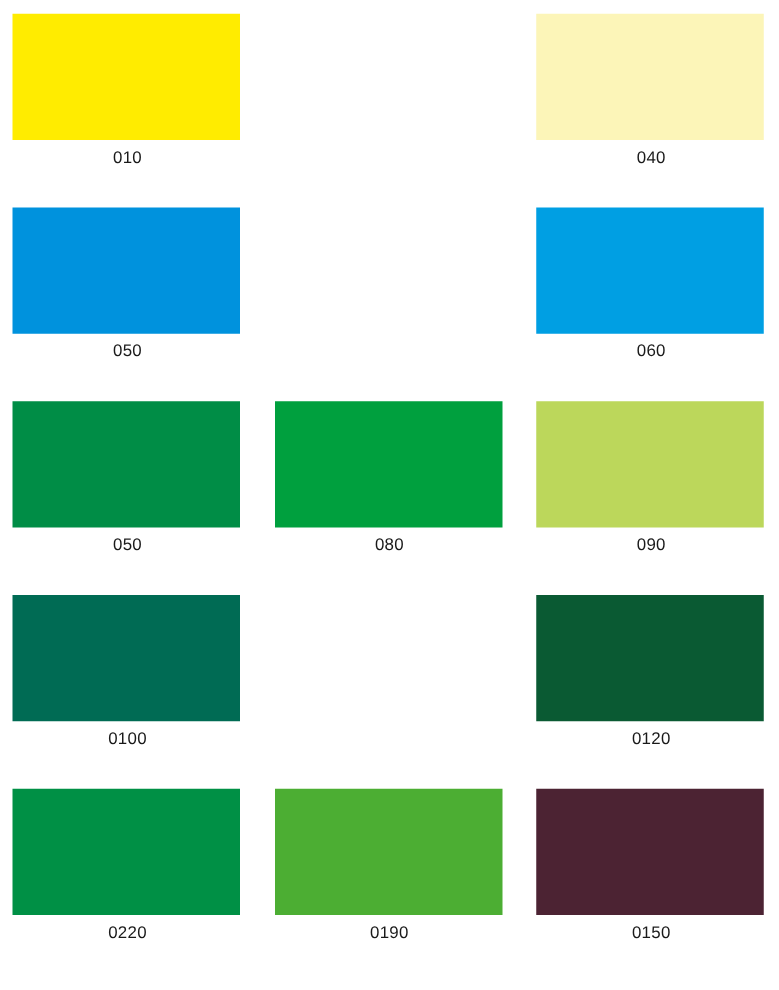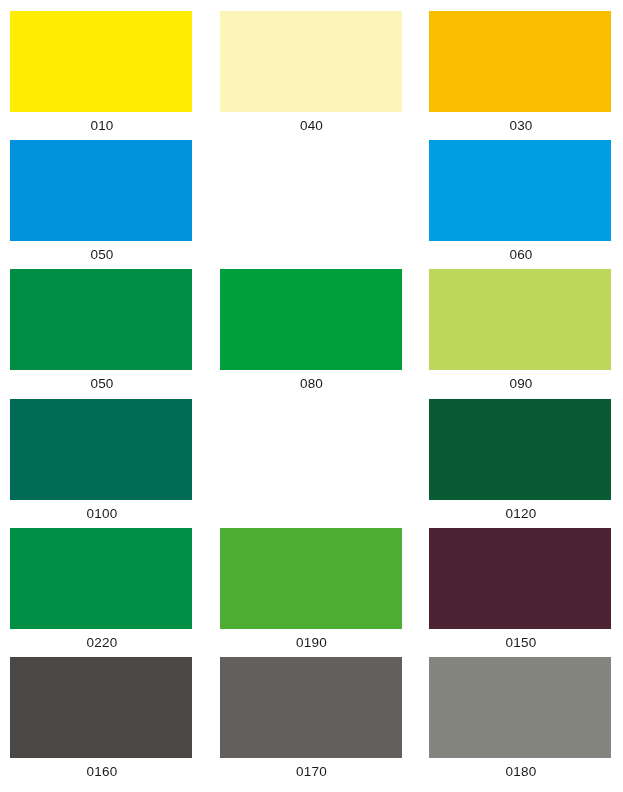--- a/index.html
+++ b/index.html
@@ -71,24 +71,20 @@
 
   <div class="swatch-row">
     <div class="swatch-cell">
       <div class="swatch-chip" style="background-color: rgb(255, 236, 0);"></div>
       <div class="swatch-label">010</div>
     </div>
     <div class="swatch-cell">
       <div class="swatch-chip" style="background-color: rgb(252, 245, 184);"></div>
       <div class="swatch-label">040</div>
     </div>
-    <div class="swatch-cell">
-      <div class="swatch-chip" style="background-color: rgb(249, 190, 0);"></div>
-      <div class="swatch-label">030</div>
-    </div>
   </div>
 
   <div class="swatch-row">
     <div class="swatch-cell">
       <div class="swatch-chip" style="background-color: rgb(0, 146, 221);"></div>
       <div class="swatch-label">050</div>
     </div>
     <div class="swatch-cell">
       <div class="swatch-chip" style="background-color: rgb(0, 159, 227);"></div>
       <div class="swatch-label">060</div>
@@ -129,28 +125,14 @@
     <div class="swatch-cell">
       <div class="swatch-chip" style="background-color: rgb(76, 174, 51);"></div>
       <div class="swatch-label">0190</div>
     </div>
     <div class="swatch-cell">
       <div class="swatch-chip" style="background-color: rgb(76, 35, 51);"></div>
       <div class="swatch-label">0150</div>
     </div>
   </div>
 
-  <div class="swatch-row">
-    <div class="swatch-cell">
-      <div class="swatch-chip" style="background-color: rgb(74, 71, 68);"></div>
-      <div class="swatch-label">0160</div>
-    </div>
-    <div class="swatch-cell">
-      <div class="swatch-chip" style="background-color: rgb(99, 95, 93);"></div>
-      <div class="swatch-label">0170</div>
-    </div>
-    <div class="swatch-cell">
-      <div class="swatch-chip" style="background-color: rgb(133, 133, 127);"></div>
-      <div class="swatch-label">0180</div>
-    </div>
-  </div>
 
 </div>
 
 </body></html>

